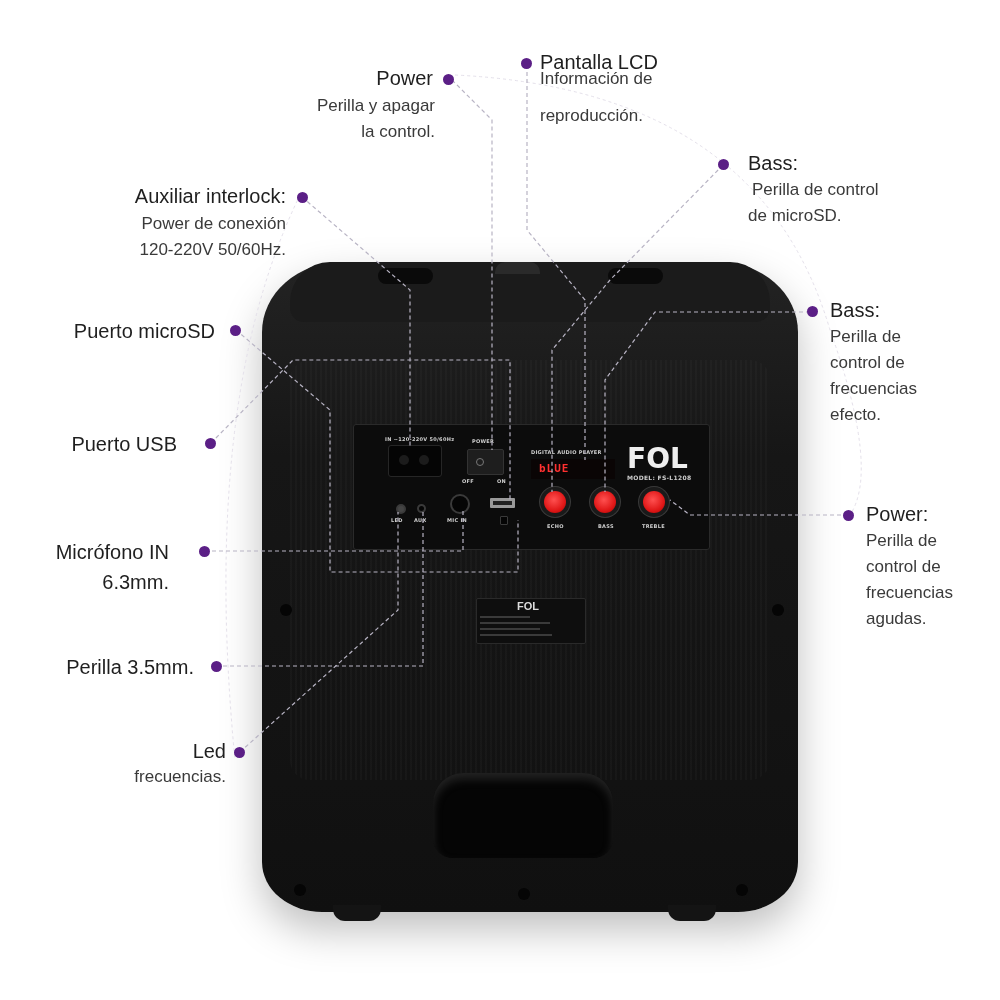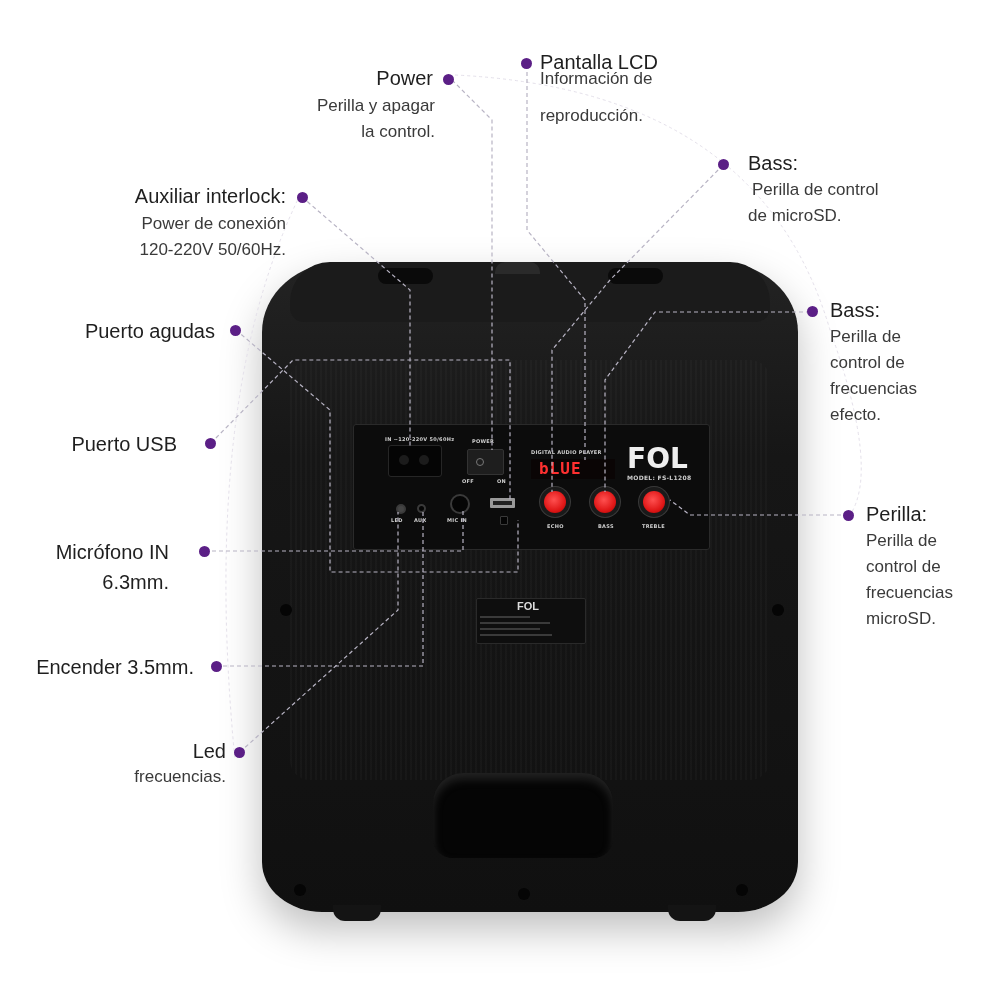--- a/index.html
+++ b/index.html
@@ -28,21 +28,21 @@
   .ac-socket { position: absolute; left: 388px; top: 445px; width: 52px; height: 30px; background: #050505;
                border: 1px solid #262626; border-radius: 3px; }
   .ac-pin { position: absolute; top: 9px; width: 10px; height: 10px; background: #1c1c1c; border-radius: 50%; }
   .power-switch { position: absolute; left: 467px; top: 449px; width: 35px; height: 24px; background: #1e1e1e;
                   border: 1px solid #333; border-radius: 2px; }
   .power-switch::after { content: ""; position: absolute; left: 8px; top: 8px; width: 6px; height: 6px; border: 1px solid #777; border-radius: 50%; }
   .jack { position: absolute; border-radius: 50%; background: #050505; border: 2px solid #3a3a3a; }
   .usb { position: absolute; left: 490px; top: 498px; width: 25px; height: 10px; background: #9a9a9a; border-radius: 1px; }
   .usb::after { content: ""; position: absolute; left: 3px; top: 3px; width: 19px; height: 4px; background: #222; }
   .lcd { position: absolute; left: 531px; top: 459px; width: 84px; height: 20px; background: #0a0505;
-         color: #ff3030; font-family: "DejaVu Sans Mono", monospace; font-size: 16px; font-weight: bold;
+         color: #ff3030; font-family: "DejaVu Sans Mono", monospace; font-size: 11px; font-weight: bold;
          line-height: 20px; padding-left: 8px; box-sizing: border-box; letter-spacing: 1px; }
   .knob { position: absolute; width: 22px; height: 22px; border-radius: 50%;
           background: radial-gradient(circle at 45% 40%, #ff5050 0%, #e01818 60%, #a00 100%);
           box-shadow: 0 0 0 4px #1a1a1a, 0 0 0 5px #3a3a3a; }
   .fol-logo { position: absolute; left: 627px; top: 444px; color: #eeeeee; font-weight: bold; font-size: 28px;
               font-family: "DejaVu Sans", sans-serif; letter-spacing: 0px; line-height: 30px; }
 
   .label-plate { position: absolute; left: 476px; top: 598px; width: 108px; height: 44px; background: #0e0e0e;
                  border: 1px solid #2a2a2a; border-radius: 2px; }
   .plate-logo { position: absolute; left: 517px; top: 600px; color: #dcdcdc; font-weight: bold; font-size: 11px; }
@@ -170,34 +170,34 @@
 <div class="desc r" style="right:714px;top:237px">120-220V 50/60Hz.</div>
 
 <div class="dot" style="left:807px;top:306px"></div>
 <div class="title" style="left:830px;top:298px">Bass:</div>
 <div class="desc" style="left:830px;top:324px">Perilla de</div>
 <div class="desc" style="left:830px;top:350px">control de</div>
 <div class="desc" style="left:830px;top:376px">frecuencias</div>
 <div class="desc" style="left:830px;top:402px">efecto.</div>
 
 <div class="dot" style="left:230px;top:325px"></div>
-<div class="title r" style="right:785px;top:319px">Puerto agudas</div>
+<div class="title r" style="right:785px;top:319px">Puerto microSD</div>
 
 <div class="dot" style="left:205px;top:438px"></div>
 <div class="title r" style="right:823px;top:432px">Puerto USB</div>
 
 <div class="dot" style="left:843px;top:510px"></div>
-<div class="title" style="left:866px;top:502px">Perilla:</div>
+<div class="title" style="left:866px;top:502px">Power:</div>
 <div class="desc" style="left:866px;top:528px">Perilla de</div>
 <div class="desc" style="left:866px;top:554px">control de</div>
 <div class="desc" style="left:866px;top:580px">frecuencias</div>
-<div class="desc" style="left:866px;top:606px">microSD.</div>
+<div class="desc" style="left:866px;top:606px">agudas.</div>
 
 <div class="dot" style="left:199px;top:546px"></div>
 <div class="title r" style="right:831px;top:540px">Micrófono IN</div>
 <div class="title r" style="right:831px;top:570px">6.3mm.</div>
 
 <div class="dot" style="left:211px;top:661px"></div>
-<div class="title r" style="right:806px;top:655px">Encender 3.5mm.</div>
+<div class="title r" style="right:806px;top:655px">Perilla 3.5mm.</div>
 
 <div class="dot" style="left:234px;top:747px"></div>
 <div class="title r" style="right:774px;top:739px">Led</div>
 <div class="desc r" style="right:774px;top:764px">frecuencias.</div>
 
 </body></html>

